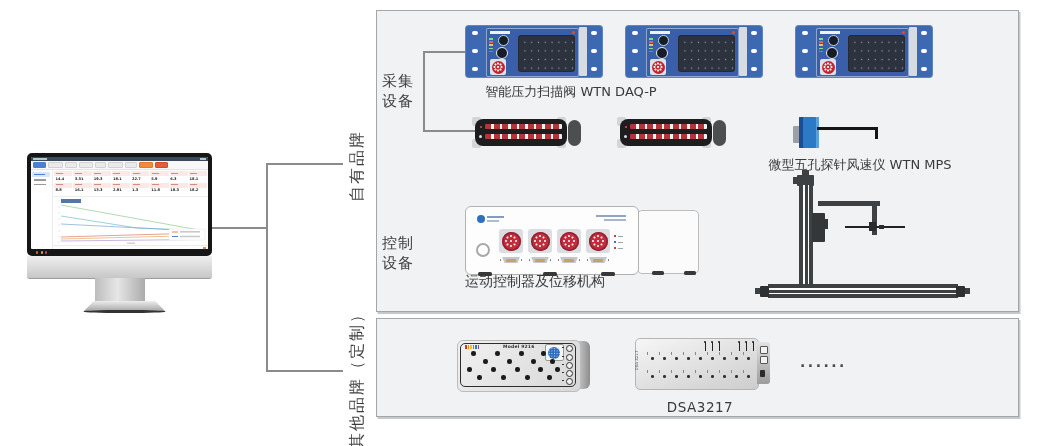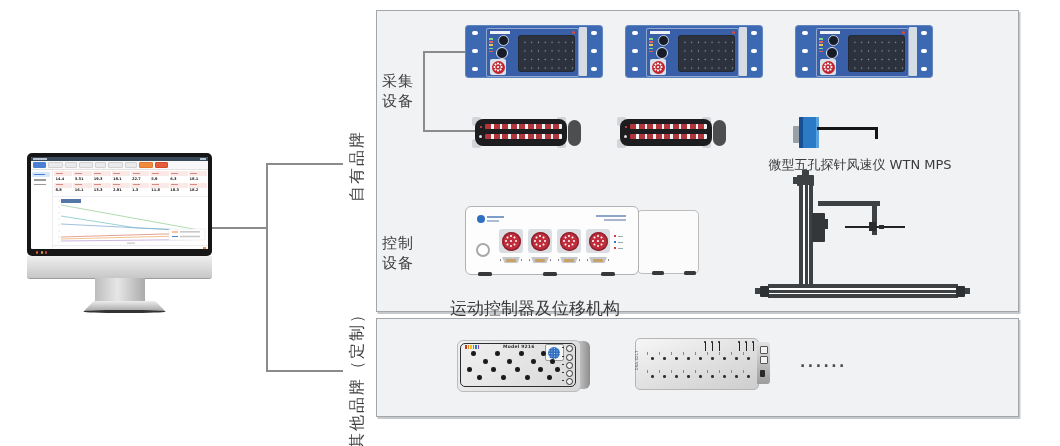--- a/index.html
+++ b/index.html
@@ -323,20 +323,21 @@
           <i class="lr"></i>
         </div>
       <div class="knob k1"></div>
         <div class="knob k2"></div>
       <div class="avconn">
           <div class="avcirc"></div>
         </div>
       <div class="keypad"></div>
     </div>
   </div>
+  <div class="devlabel" style="left:465px;top:83px;width:212px">智能压力扫描阀 WTN DAQ-P</div>
 
   <div class="daqt" style="left:475px;top:119px">
     <div class="tab" style="left:-3px;top:-2px"></div>
       <div class="tab" style="left:82px;top:-2px"></div>
     <div class="tab" style="left:-3px;top:20px"></div>
       <div class="tab" style="left:82px;top:20px"></div>
     <div class="tbody"></div>
     <div class="strip" style="top:5px"></div>
       <div class="strip" style="top:15px"></div>
     <div class="d1"></div>
@@ -411,21 +412,21 @@
         <s></s>
       </div>
     <div class="ledrow" style="left:148px;top:40px">
         <i></i>
         <s></s>
       </div>
   </div>
   <div class="foot" style="left:478px;top:272px;width:14px"></div>
   <div class="foot" style="left:543px;top:272px;width:14px"></div>
   <div class="foot" style="left:601px;top:272px;width:14px"></div>
-  <div class="devlabel" style="left:440px;top:297px;width:190px;font-size:17px">运动控制器及位移机构</div>
+  <div class="devlabel" style="left:440px;top:273px;width:190px;font-size:14px">运动控制器及位移机构</div>
 
   <div>
     <div class="trv" style="left:802px;top:170px;width:7px;height:6px"></div>
     <div class="trv" style="left:797px;top:175px;width:17px;height:11px;border-radius:1px"></div>
     <div class="trv" style="left:793px;top:177px;width:4px;height:7px"></div>
     <div class="railv"></div>
     <div class="trv" style="left:812px;top:213px;width:13px;height:29px;background:#34373a;border-radius:1px"></div>
     <div class="trv" style="left:824px;top:219px;width:4px;height:10px;background:#34373a"></div>
     <div class="trv" style="left:818px;top:201px;width:62px;height:4.5px"></div>
     <div class="trv" style="left:872px;top:201px;width:4.5px;height:34px"></div>
@@ -480,16 +481,17 @@
       <div class="needle" style="left:77px"></div>
       <div class="needle" style="left:84px"></div>
     <div class="needle" style="left:104px"></div>
       <div class="needle" style="left:111px"></div>
       <div class="needle" style="left:118px"></div>
     <div class="tick" style="top:14px"></div>
     <div class="row" style="top:19px"></div>
     <div class="tick" style="top:32px"></div>
     <div class="row" style="top:37px"></div>
   </div>
+  <div class="devlabel" style="left:640px;top:399px;width:120px;font-size:13.5px;letter-spacing:0.5px">DSA3217</div>
 
   <div class="mdots">......</div>
 
 </div>
 
 </body></html>

